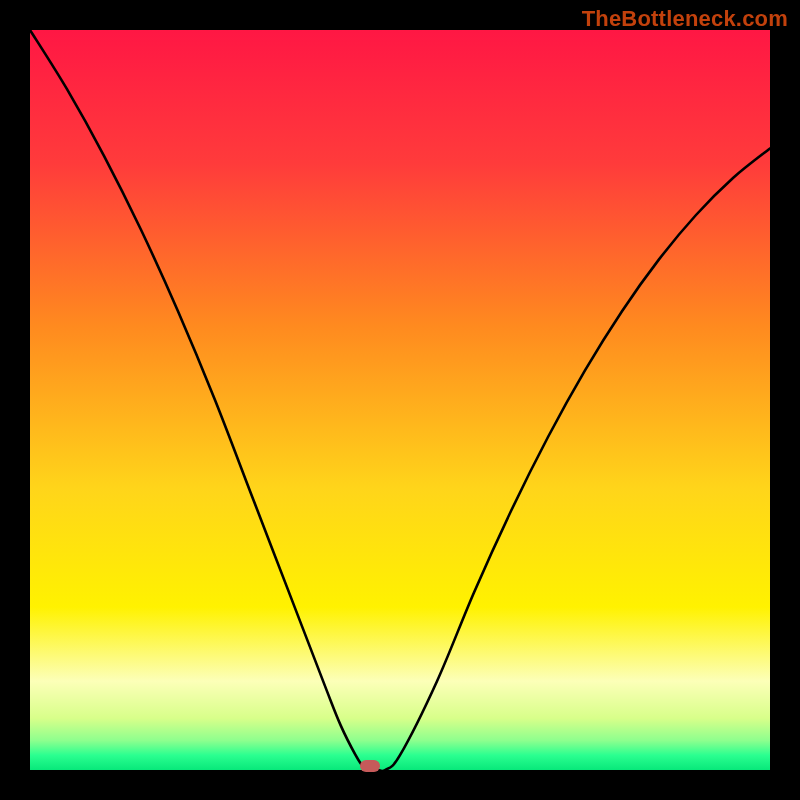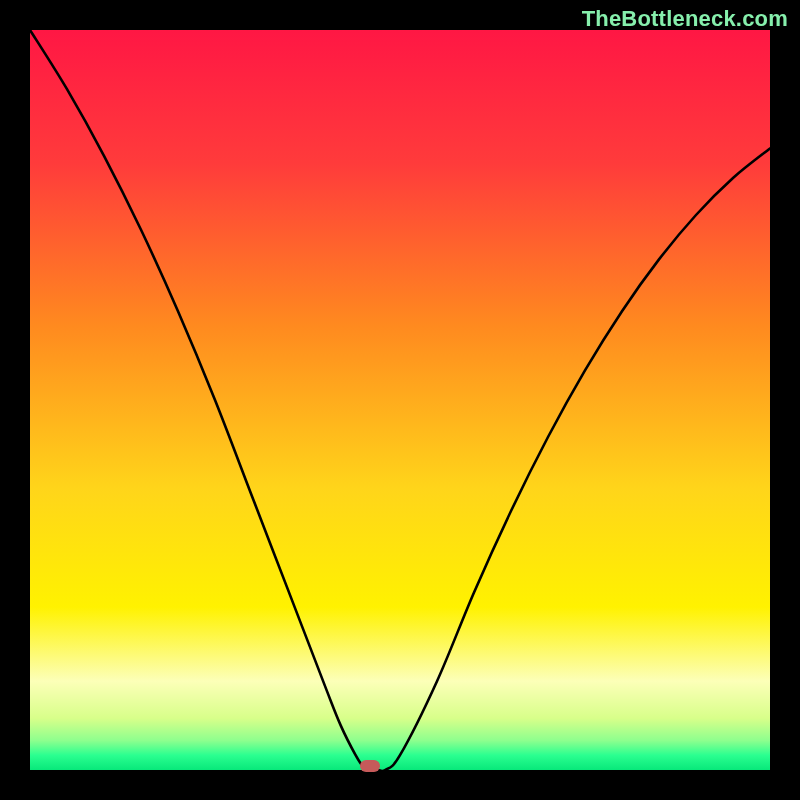--- a/index.html
+++ b/index.html
@@ -24,21 +24,21 @@
     width: 740px;
     height: 740px;
     
   }
   .watermark {
     position: absolute;
     top: 6px;
     right: 12px;
     font-size: 22px;
     font-weight: 600;
-    color: #86efac;
+    color: #c2410c;
     letter-spacing: 0.2px;
   }
   svg.curve {
     position: absolute;
     left: 0;
     top: 0;
     width: 740px;
     height: 740px;
     overflow: visible;
   }

